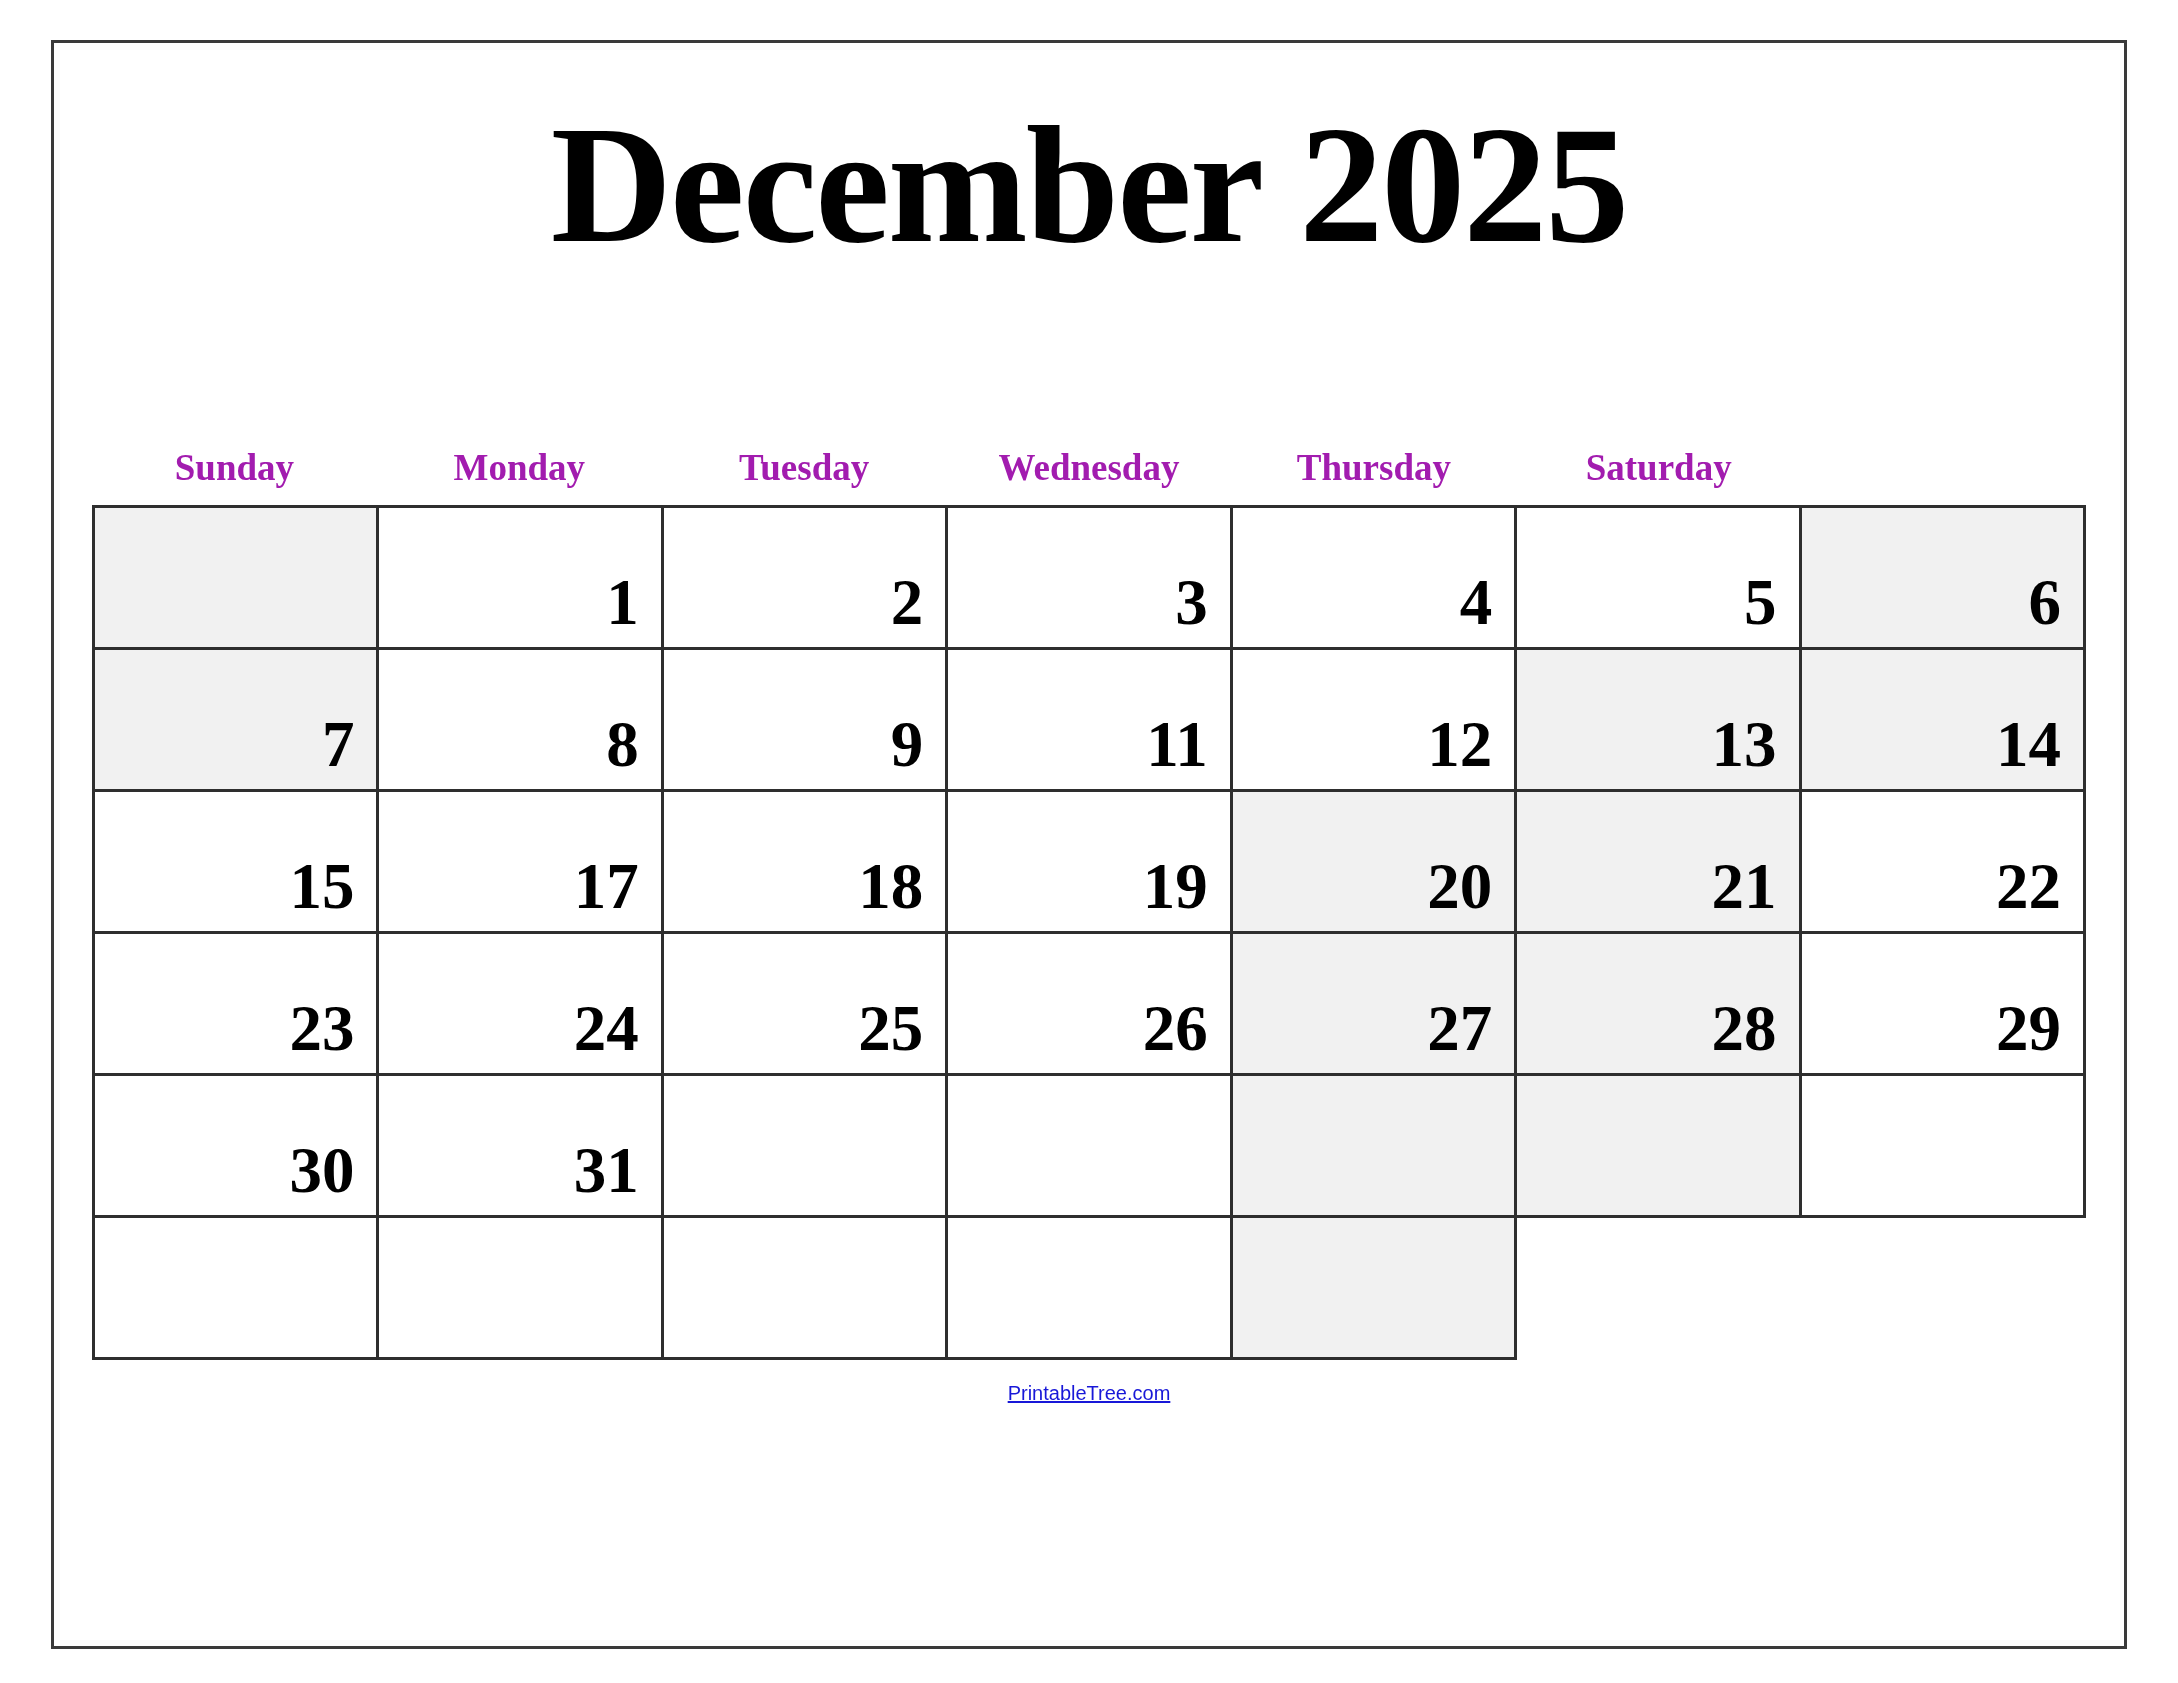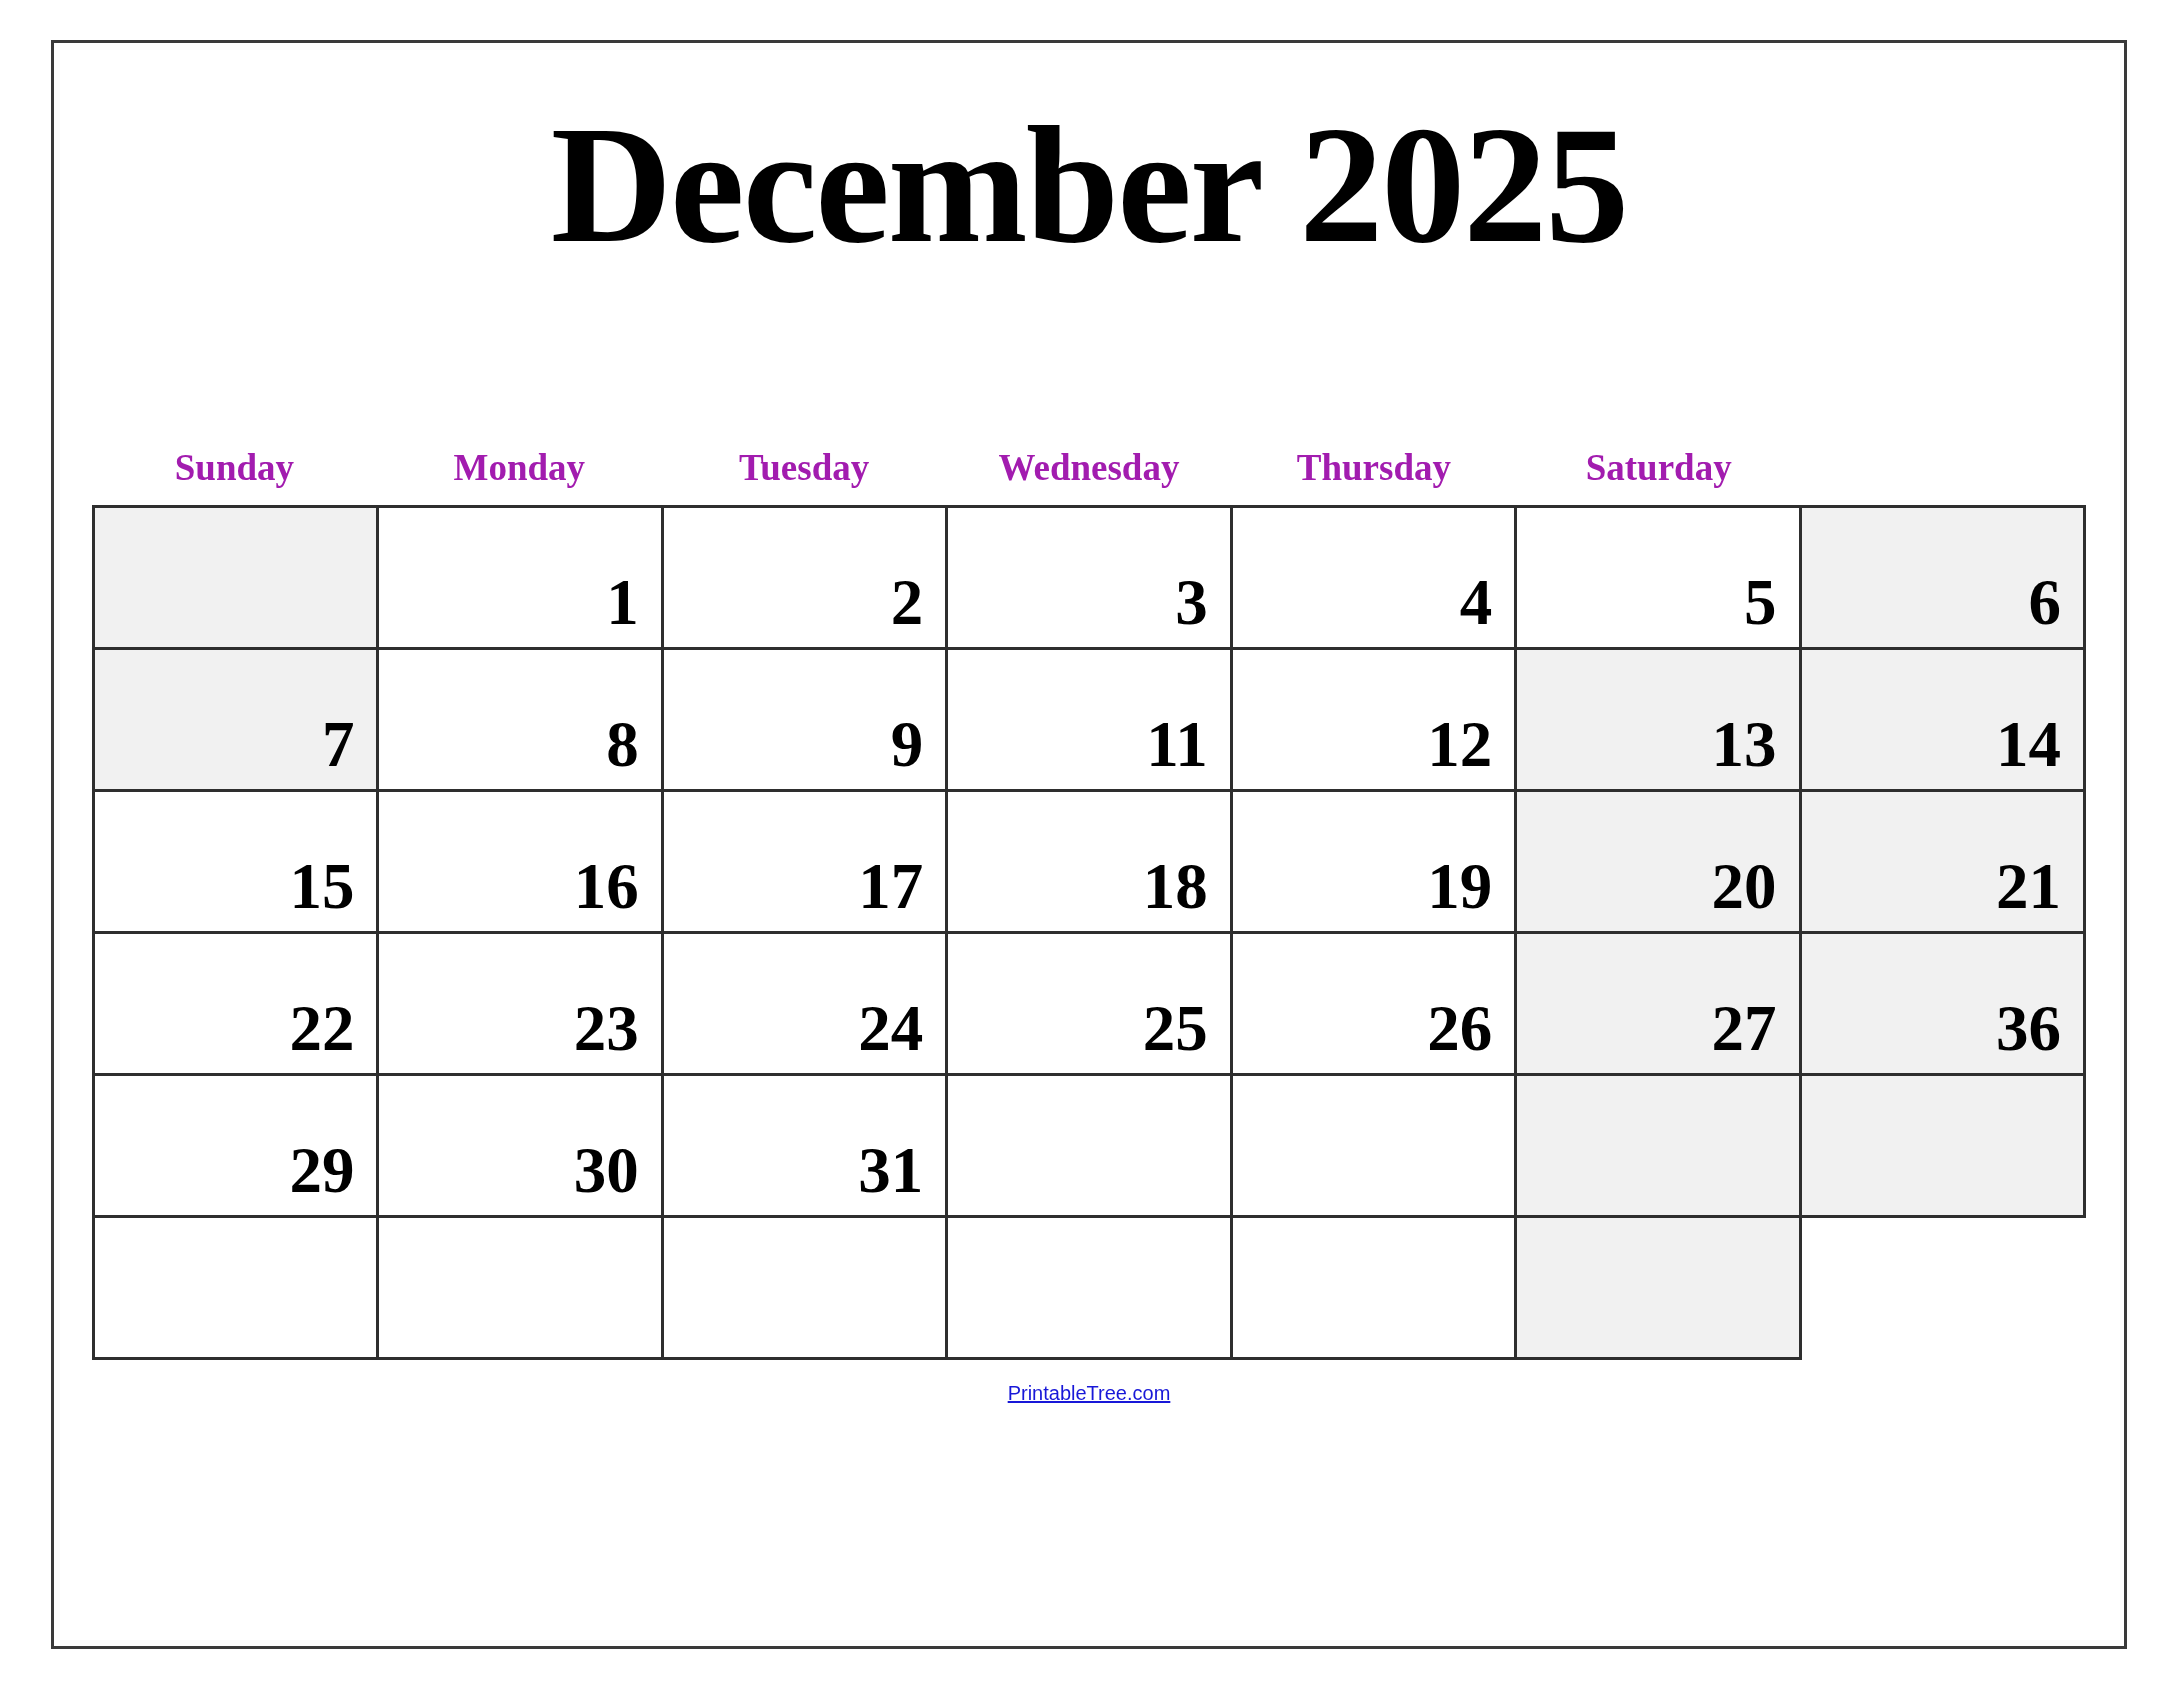--- a/index.html
+++ b/index.html
@@ -149,23 +149,20 @@
         <div class="cell weekend">
           <span class="daynum">13</span>
         </div>
         <div class="cell weekend">
           <span class="daynum">14</span>
         </div>
         <div class="cell">
           <span class="daynum">15</span>
         </div>
         <div class="cell">
-          <span class="daynum">16</span>
-        </div>
-        <div class="cell">
           <span class="daynum">17</span>
         </div>
         <div class="cell">
           <span class="daynum">18</span>
         </div>
         <div class="cell">
           <span class="daynum">19</span>
         </div>
         <div class="cell weekend">
           <span class="daynum">20</span>
@@ -185,21 +182,21 @@
         <div class="cell">
           <span class="daynum">25</span>
         </div>
         <div class="cell">
           <span class="daynum">26</span>
         </div>
         <div class="cell weekend">
           <span class="daynum">27</span>
         </div>
         <div class="cell weekend">
-          <span class="daynum">36</span>
+          <span class="daynum">28</span>
         </div>
         <div class="cell">
           <span class="daynum">29</span>
         </div>
         <div class="cell">
           <span class="daynum">30</span>
         </div>
         <div class="cell">
           <span class="daynum">31</span>
         </div>

